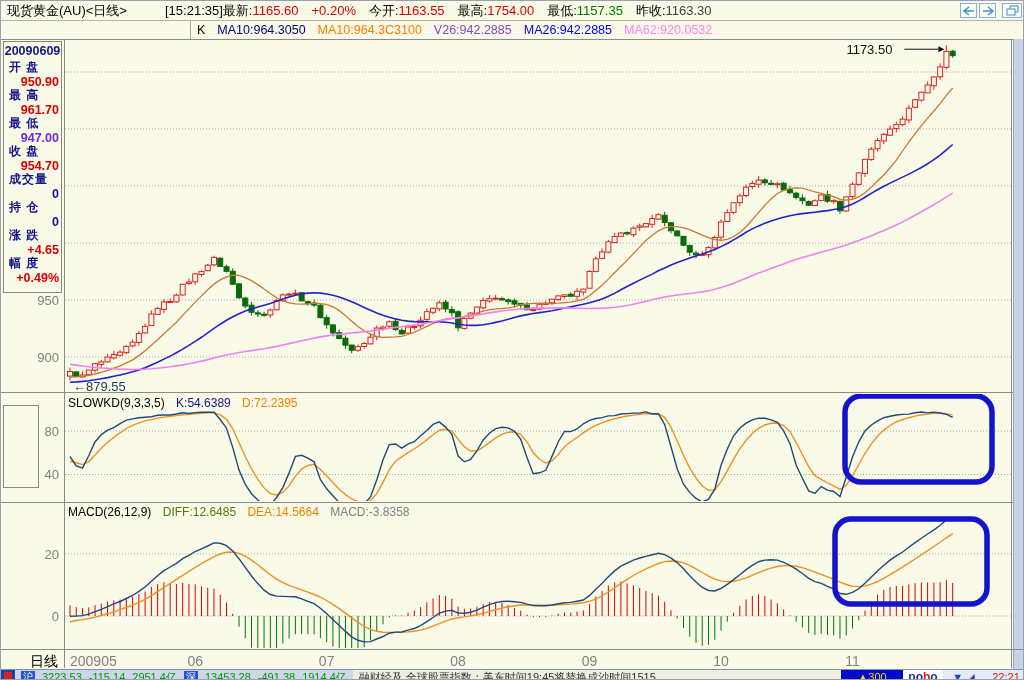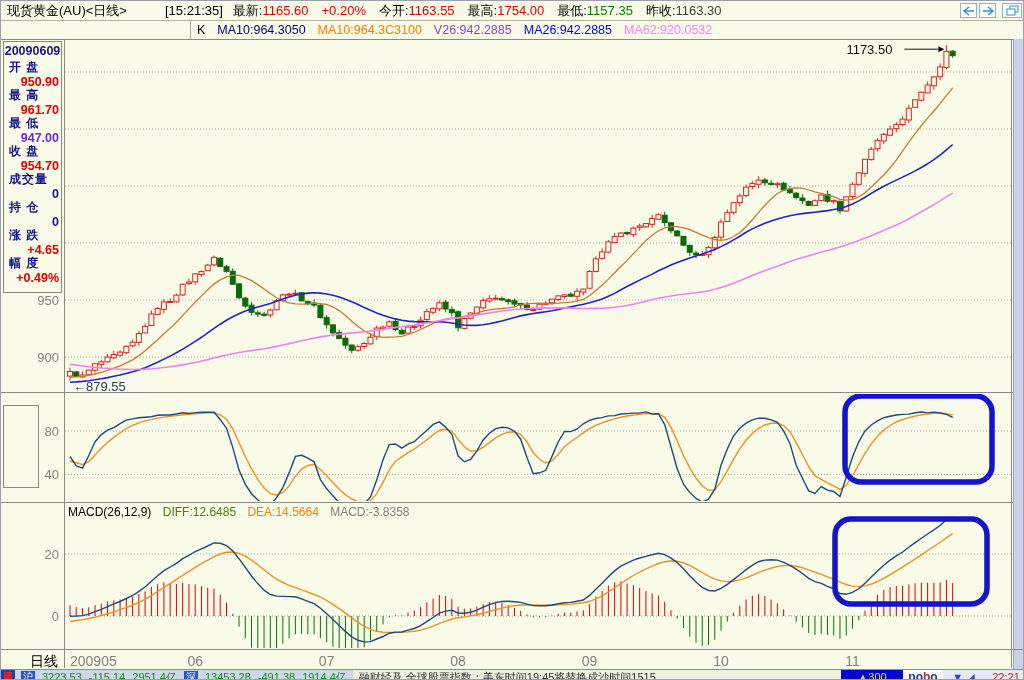--- a/index.html
+++ b/index.html
@@ -2,21 +2,21 @@
 <html><head>
 <meta charset="utf-8">
 <style>
   html,body{margin:0;padding:0;background:#666;}
   #window{position:relative;width:1024px;height:680px;background:#FAFAE8;overflow:hidden;
     font-family:"Liberation Sans","DejaVu Sans",sans-serif;box-sizing:border-box;border:1px solid #9aa0ae;}
   
   .titlebar{position:absolute;left:0;top:0;width:1024px;height:19px;display:flex;align-items:center;
     font-size:13px;color:#000;background:#FAFAE8;border-bottom:1px solid #b4b4a2;white-space:nowrap;}
   .instr{margin-left:6px;width:158px;}
-  .ttime{margin-right:10px;}
+  .ttime{}
   .fld{margin-right:13px;}
   .flabel{color:#000;}
   .navbtns{position:absolute;right:3px;top:2px;display:flex;align-items:center;}
   .navbtn{width:15px;height:13px;border:1px solid #7FB2E5;background:#FDFDF2;display:flex;align-items:center;justify-content:center;margin-left:2px;}
   .navbtn.wide{width:18px;margin-left:6px;}
   
   .indrow{position:absolute;left:0;top:20px;width:1024px;height:18px;display:flex;align-items:center;
     font-size:12.5px;border-bottom:1px solid #8A8A8A;white-space:nowrap;}
   .indrow .sep{width:189px;height:18px;border-right:1px solid #A8A89A;margin-right:6px;}
   .indrow span.itm{margin-right:12px;}
@@ -600,20 +600,25 @@
       <rect x="770" y="16" width="152" height="85" rx="16" ry="16" fill="none" stroke="#1414CC" stroke-width="5.5"></rect>
     </svg>
 
   <div class="ylabel" style="top:292px;">950</div>
   <div class="ylabel" style="top:349px;">900</div>
   <div class="ylabel" style="top:423px;">80</div>
   <div class="ylabel" style="top:466px;">40</div>
   <div class="ylabel" style="top:546px;">20</div>
   <div class="ylabel" style="top:608px;">0</div>
 
+  <div class="subhdr" style="top:395px;">
+    <span>SLOWKD(9,3,3,5)</span>
+    <span style="color: rgb(20, 20, 140);">K:54.6389</span>
+    <span style="color: rgb(240, 128, 0);">D:72.2395</span>
+  </div>
   <div class="subhdr" style="top:504px;">
     <span>MACD(26,12,9)</span>
     <span style="color: #4d7c0f;">DIFF:12.6485</span>
     <span style="color: rgb(240, 128, 0);">DEA:14.5664</span>
     <span style="color: rgb(128, 128, 128);">MACD:-3.8358</span>
   </div>
 
   <div class="xaxis">
     <span class="period">日线</span>
     <div id="xticks">

